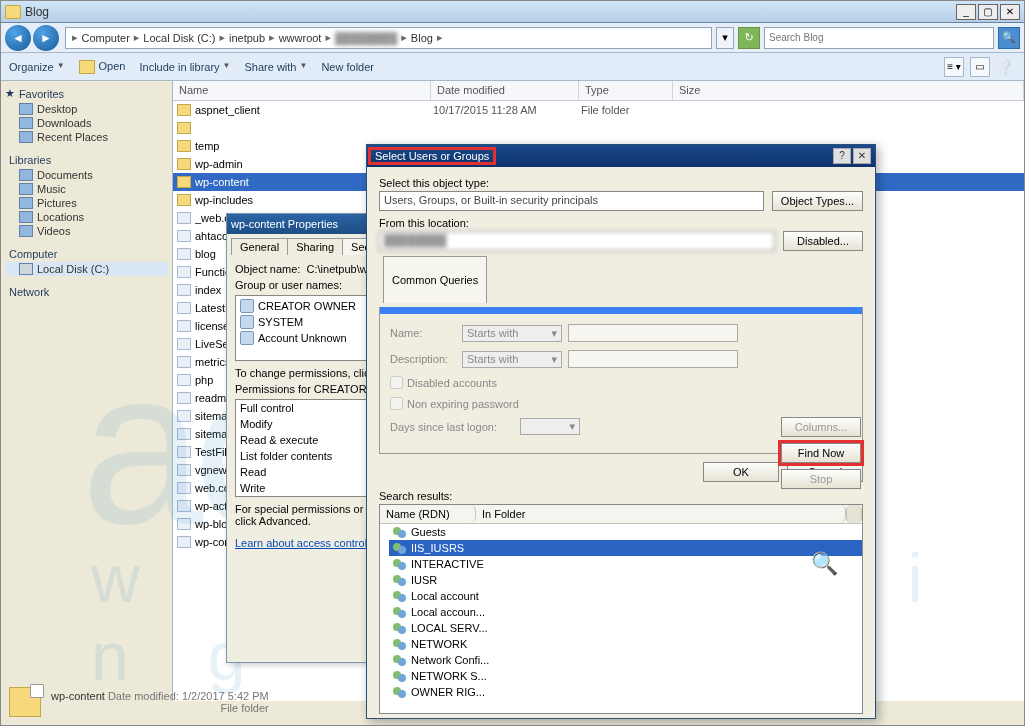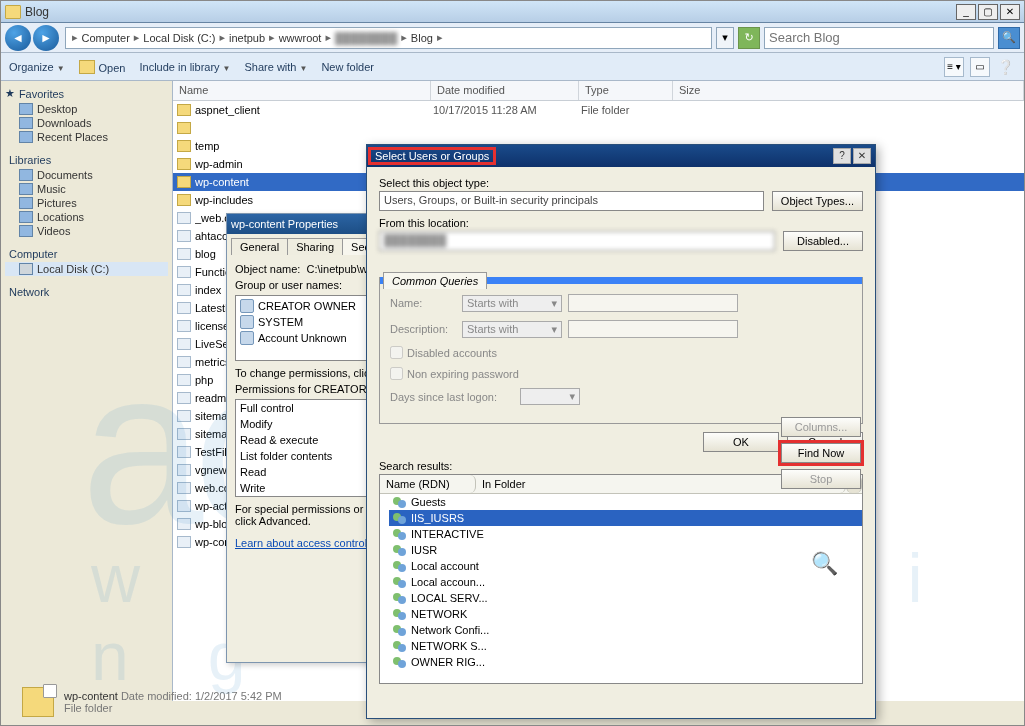--- a/index.html
+++ b/index.html
@@ -10,24 +10,24 @@
 .titlebar .spacer { flex:1; }
 .win-btn { width:20px; height:16px; border:1px solid #666; background:#eee; margin-left:2px; text-align:center; line-height:14px; font-size:10px; cursor:default;}
 .toolbar1 { height:30px; background:#e6eef8; display:flex; align-items:center; padding:2px 4px; border-bottom:1px solid #a9b8c9;}
 .nav-circle { width:26px; height:26px; border-radius:50%; background:radial-gradient(circle at 35% 30%, #4ea3e6, #1a5a9a); display:flex; align-items:center; justify-content:center; color:#fff; font-size:12px; margin-right:2px;}
 .addr { flex:1; height:22px; background:#fff; border:1px solid #8fa6bb; display:flex; align-items:center; margin:0 4px; padding:0 2px;}
 .addr .seg { margin:0 2px; color:#333; cursor:default;}
 .addr .arrow { color:#666; margin:0 2px;}
 .addr-dd { width:18px; height:22px; border:1px solid #8fa6bb; background:#f0f4f9; display:flex;align-items:center;justify-content:center;}
 .refresh { width:22px; height:22px; border:1px solid #6b944b; background:#7fb65a; color:#fff; display:flex;align-items:center;justify-content:center; margin:0 4px;}
 .search { flex:0 0 230px; height:22px; border:1px solid #8fa6bb; background:#fff; display:flex; align-items:center; padding:0 4px;}
-.search input { border:none; outline:none; width:100%; font-size:13px; color:#666;}
+.search input { border:none; outline:none; width:100%; font-size:10px; color:#666;}
 .search-btn { width:22px; height:22px; border:1px solid #2f6aa8; background:#4a8ed1; color:#fff; display:flex;align-items:center;justify-content:center; margin-left:4px;}
 .toolbar2 { height:28px; background:#e1ecf8; display:flex; align-items:center; padding:2px 8px; border-bottom:1px solid #a9b8c9;}
-.tb-item { margin-right:14px; color:#1e395b; cursor:default; display:flex;align-items:flex-end;}
+.tb-item { margin-right:14px; color:#1e395b; cursor:default; display:flex;align-items:flex-start;}
 .dd { margin-left:3px; font-size:8px; color:#555;}
 .open-ic { width:16px; height:14px; background:#f5d97b; border:1px solid #c4a845; margin-right:4px;}
 .right-icons { margin-left:auto; display:flex; align-items:center;}
 .ri { width:20px; height:20px; margin-left:6px; border:1px solid #a6b9cc; background:#f6f9fc; display:flex;align-items:center;justify-content:center; font-size:10px;}
 .help { color:#1a6ec8; border:none; background:none; font-size:14px;}
 .content { display:flex; height:620px; position:relative;}
 .nav-pane { width:172px; border-right:1px solid #a9b8c9; padding:6px 4px; }
 .nav-group { margin-bottom:10px;}
 .nav-head { display:flex; align-items:center; margin-bottom:2px;}
 .star { color:#e6b23c; margin-right:4px;}
@@ -40,21 +40,21 @@
 .cols div { border-right:1px solid #d0d5db; padding:3px 6px; color:#555; background:#f5f7fa;}
 .c-name{width:258px;} .c-date{width:148px;} .c-type{width:94px;} .c-size{flex:1;}
 .files { flex:1; overflow:hidden; position:relative;}
 .file-row { display:flex; align-items:center; height:18px; padding:0 4px;}
 .file-row.sel { background:#316ac5; color:#fff;}
 .file-row .fic { width:14px; height:12px; margin-right:4px; background:#f5d97b; border:1px solid #c4a845;}
 .file-row .fic.file { background:#e9f0f7; border:1px solid #a6b9cc;}
 .file-row .nm { width:238px; overflow:hidden; text-overflow:ellipsis; white-space:nowrap;}
 .file-row .dt { width:148px; color:#555;}
 .file-row .tp { width:94px; color:#555;}
-.status { position:absolute; left:21px; bottom:4px; height:38px; display:flex; align-items:center;}
+.status { position:absolute; left:8px; bottom:4px; height:38px; display:flex; align-items:center;text-align:right;}
 .status .big-ic { width:32px; height:30px; background:#f5d97b; border:1px solid #c4a845; margin-right:10px; position:relative;}
 .status .big-ic::after{content:""; position:absolute; top:-4px; right:-4px; width:12px; height:12px; background:#fff; border:1px solid #999; border-radius:1px;}
 .status .st-text { color:#333;}
 .status .st-text .grey{color:#777;}
 
 
 .props { position:absolute; left:225px; top:212px; width:260px; height:450px; background:#f0eee1; border:1px solid #7d95af; box-shadow:2px 2px 6px rgba(0,0,0,0.2); z-index:5;}
 .props .p-title { background:linear-gradient(#2b64a4,#1d4e85); color:#fff; height:20px; display:flex;align-items:center; padding:0 4px;}
 .props .tabs { display:flex; padding:4px 4px 0;}
 .props .tab { border:1px solid #999; border-bottom:none; padding:2px 8px; background:#efede0; margin-right:-1px;}
@@ -75,21 +75,21 @@
 .dlg-title .ctrl-box { margin-left:auto; display:flex;}
 .dlg-title .ctrl { width:18px; height:16px; border:1px solid #aaa; background:#e0e0e0; color:#333; text-align:center; line-height:14px; margin-left:2px; font-size:10px;}
 .hl-red { outline:3px solid #e43030; }
 .dlg-body { padding:10px 12px; }
 .field-row { margin-bottom:6px;}
 .field-row .lab { margin-bottom:2px;}
 .inrow { display:flex; align-items:center;}
 .txtbox { flex:1; height:20px; border:1px solid #888; background:#fff; padding:2px 4px; color:#444;}
 .btn { border:1px solid #888; background:linear-gradient(#fdfdfb,#e6e3d4); padding:3px 8px; margin-left:8px; min-width:80px; text-align:center; cursor:default;}
 .tabset { border:1px solid #999; margin-top:4px;}
-.tab2 { display:inline-block; border:1px solid #999; border-bottom:none; padding:2px 8px; background:#f7f6ee; position:relative; top:16px; margin-left:4px; margin-top:-1px;font-style:italic;}
+.tab2 { display:inline-block; border:1px solid #999; border-bottom:none; padding:17px 8px; background:#f7f6ee; position:relative; top:0; margin-left:4px; margin-top:-1px;}
 .query-body { padding:10px; margin-top:-1px; border-top:7px solid #3b82f6;}
 .q-row { display:flex; align-items:center; margin-bottom:8px; color:#888;}
 .q-row .ql { width:72px;}
 .q-sel { border:1px solid #aaa; background:#eee; padding:1px 4px; width:100px; display:flex; justify-content:space-between; color:#888;}
 .q-inp { border:1px solid #aaa; width:170px; height:18px; margin-left:6px; background:#f6f5ef;}
 .chk { margin-right:4px;}
 .q-side { position:absolute; right:18px; top:160px; width:80px;}
 .q-side .btn { margin:0 0 6px 16px; width:80px;}
 .btn.dis { color:#999;}
 .magnify { position:absolute; right:24px; top:294px; font-size:22px;}

